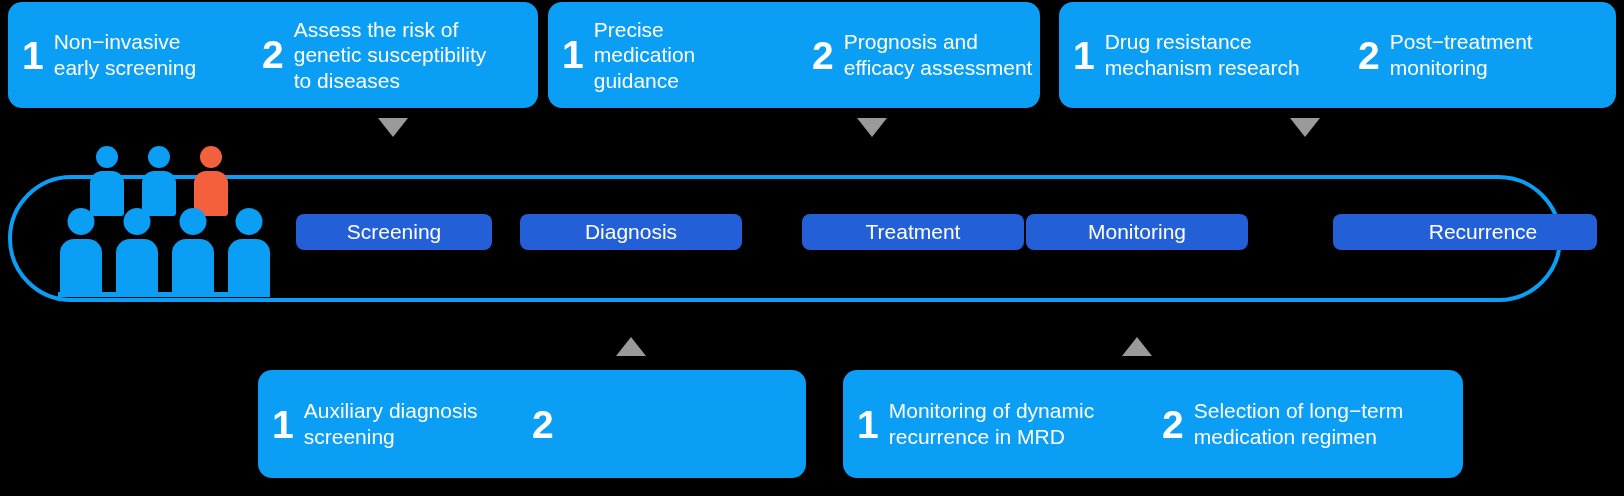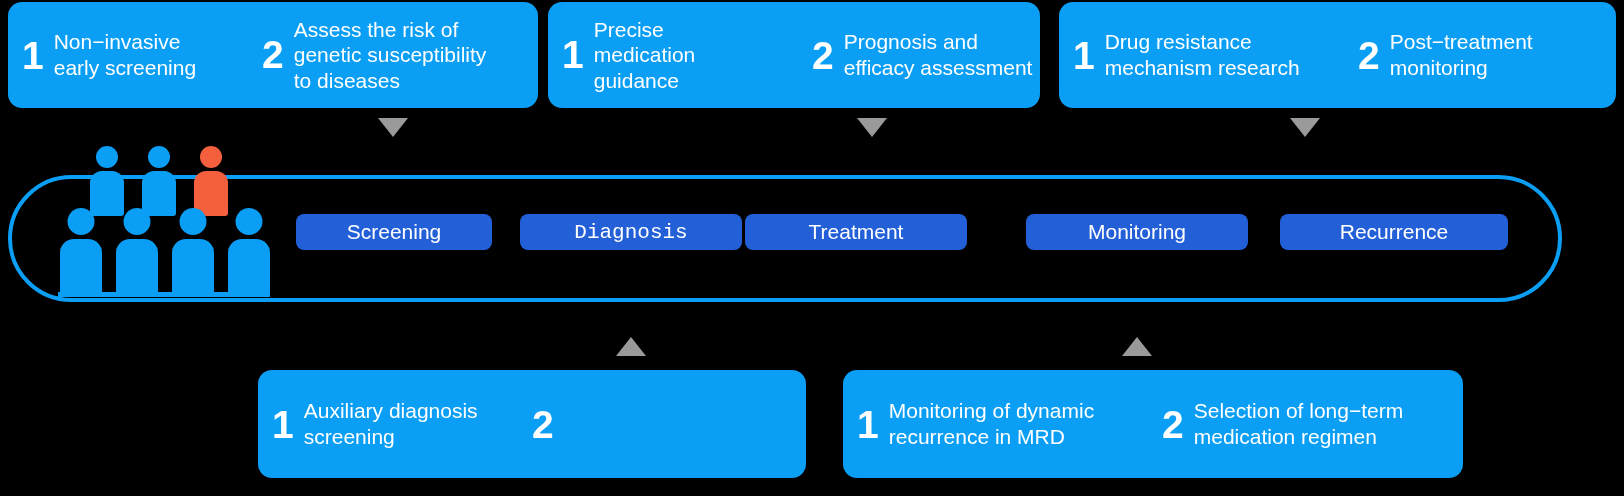--- a/index.html
+++ b/index.html
@@ -172,30 +172,30 @@
 
   <div class="arrow-down" style="left:378px; top:118px;"></div>
   <div class="arrow-down" style="left:857px; top:118px;"></div>
   <div class="arrow-down" style="left:1290px; top:118px;"></div>
 
   <div class="capsule"></div>
 
   <div class="stage-btn" style="left:296px; width:196px;">
     <span>Screening</span>
   </div>
-  <div class="stage-btn" style="left:520px; width:222px;font-family:Liberation Mono, monospace;">
+  <div class="stage-btn" style="left:520px; width:222px;">
     <span>Diagnosis</span>
   </div>
-  <div class="stage-btn" style="left:745px; width:222px;">
+  <div class="stage-btn" style="left:802px; width:222px;">
     <span>Treatment</span>
   </div>
   <div class="stage-btn" style="left:1026px; width:222px;">
     <span>Monitoring</span>
   </div>
-  <div class="stage-btn" style="left:1280px; width:228px;">
+  <div class="stage-btn" style="left:1333px; width:228px;padding-left:36px;">
     <span>Recurrence</span>
   </div>
 
   <div class="people">
     <div class="baseline"></div>
 
     <div class="person" style="left:38px; top:6px; width:34px; height:70px;">
       <div class="head" style="width:22px; height:22px; top:0; background:#0a9ef5;"></div>
       <div class="body" style="top:25px; width:34px; height:45px; background:#0a9ef5; border-radius:12px 12px 3px 3px;"></div>
     </div>

